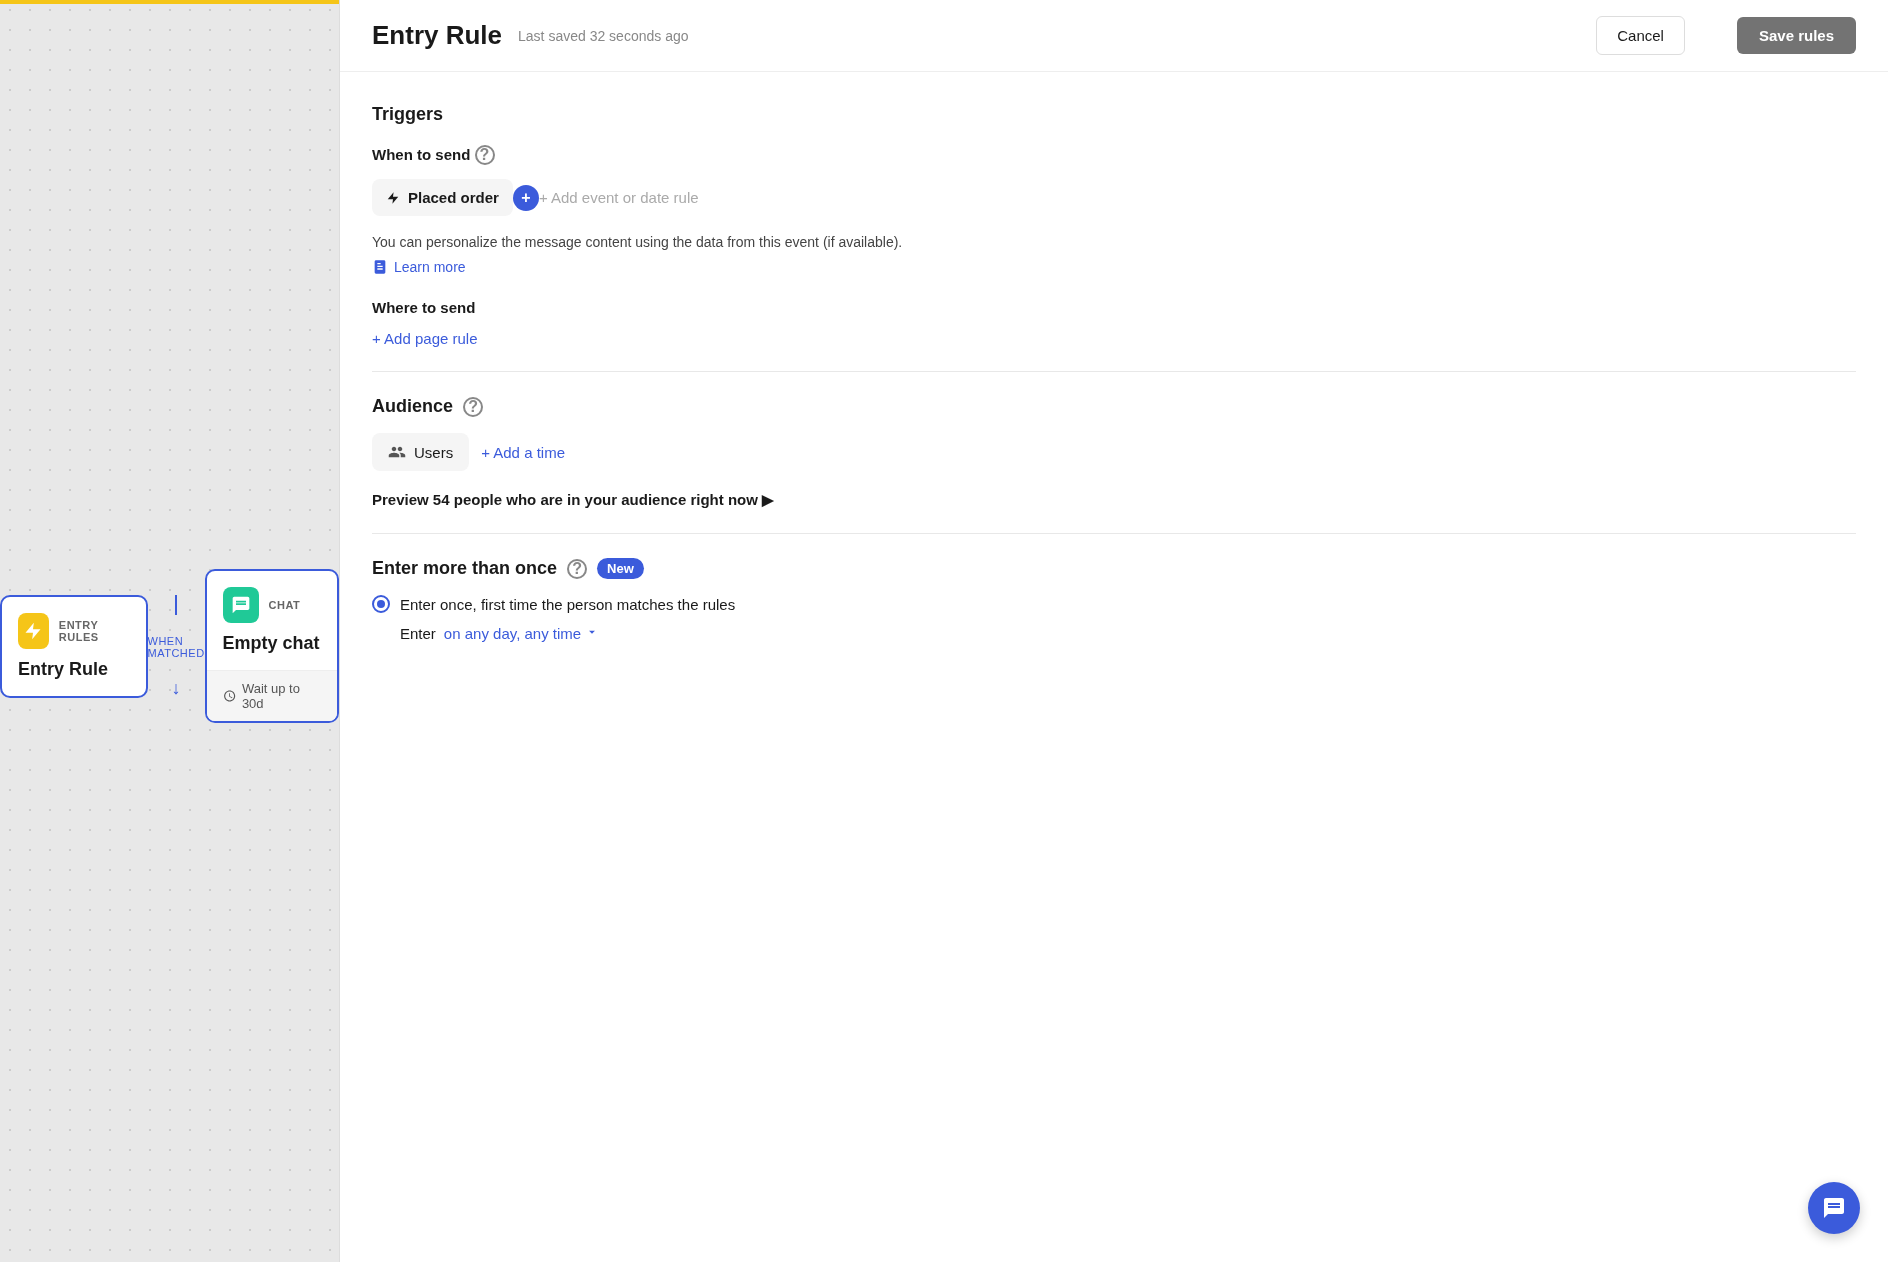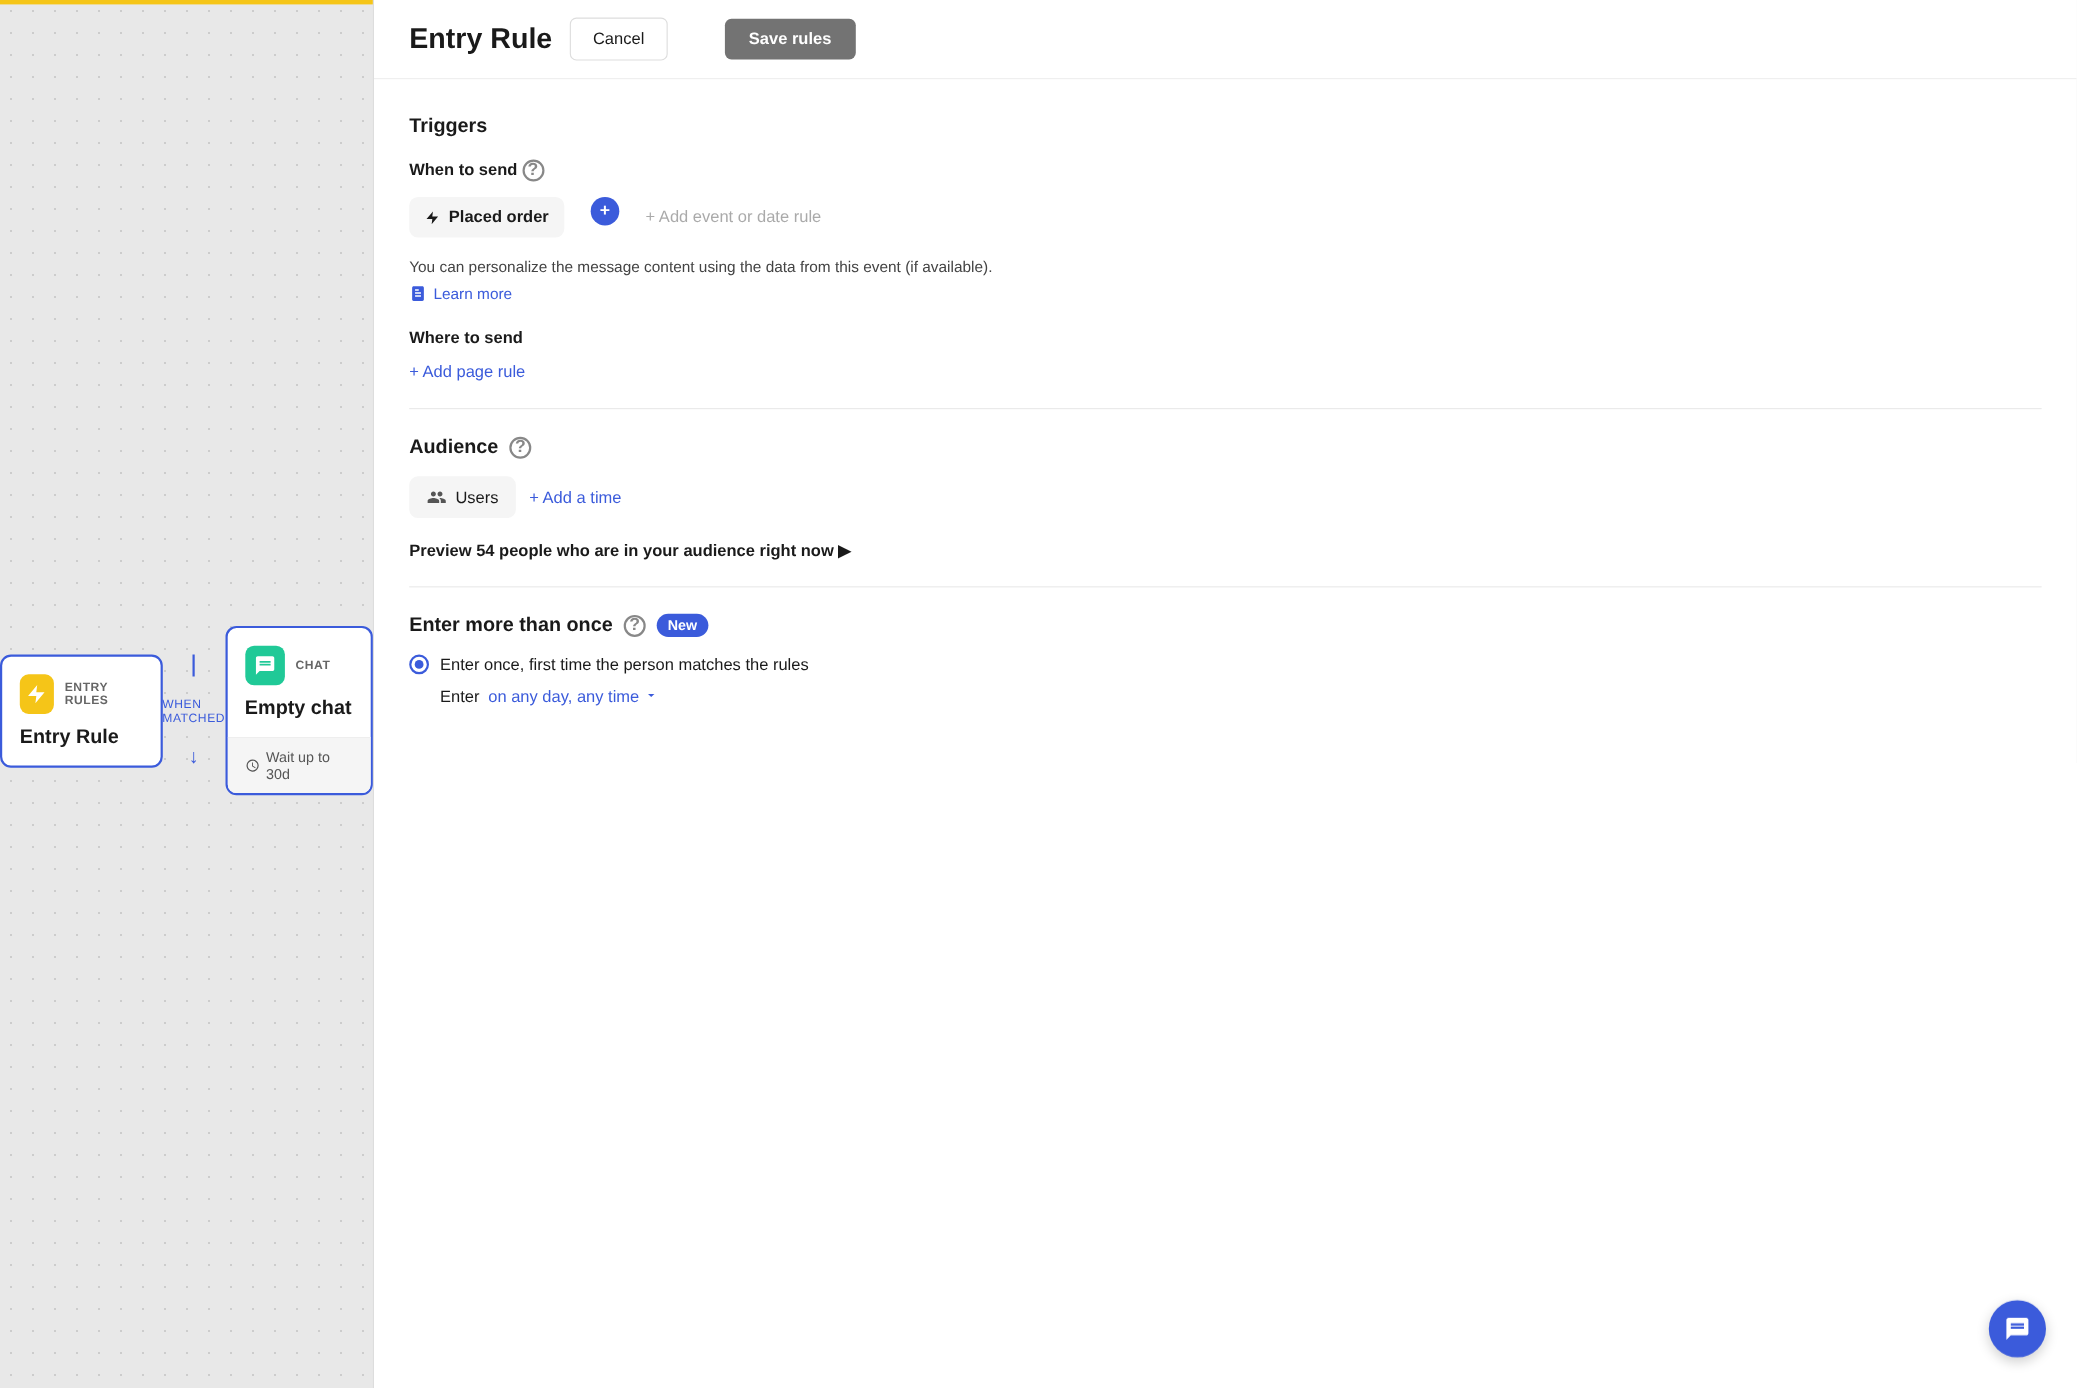--- a/index.html
+++ b/index.html
@@ -197,21 +197,22 @@
     .subsection-title {
       font-size: 15px;
       font-weight: 600;
       color: #1a1a1a;
       margin-bottom: 14px;
     }
 
     
     .trigger-row {
       display: flex;
-      gap: 24px;
+      align-items: center;
+      gap: 0;
       margin-bottom: 16px;
     }
 
     .trigger-pill {
       display: flex;
       align-items: center;
       gap: 8px;
       padding: 10px 14px;
       background: #f5f5f5;
       border-radius: 8px;
@@ -450,20 +451,21 @@
       </svg>
       <span>Wait up to 30d</span>
     </div>
   </div>
 </div>
 
 <div class="right-panel">
 
   <div class="panel-header">
     <span class="panel-title">Entry Rule</span>
+    <span class="panel-subtitle">Last saved 32 seconds ago</span>
     <button class="btn-cancel">Cancel</button>
     <button class="btn-save">Save rules</button>
   </div>
 
   <div class="panel-body">
 
     <div class="section-title">Triggers</div>
 
     <div class="subsection-title">
       <span>When to send</span>

